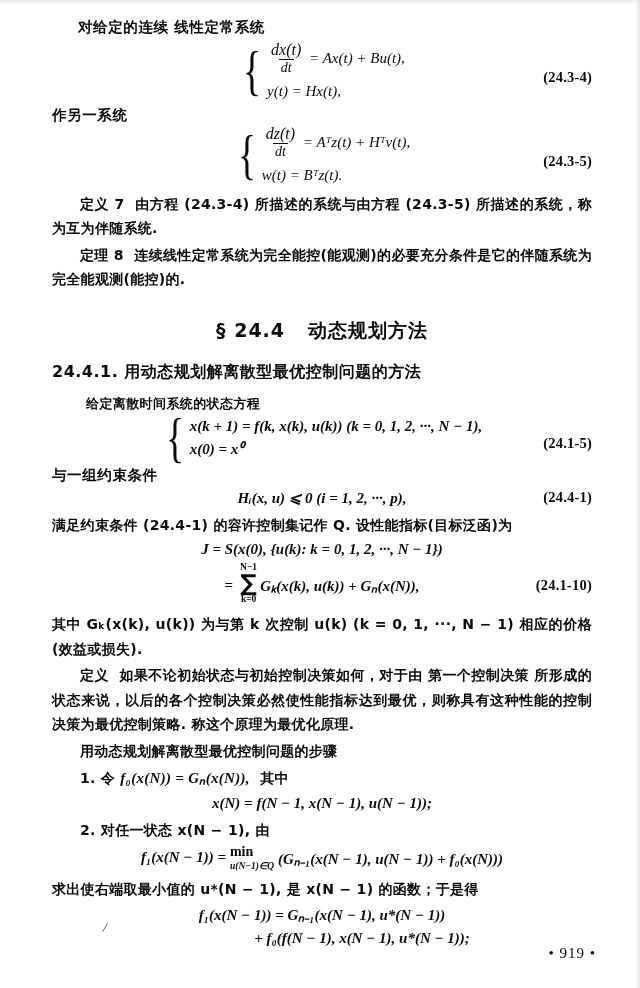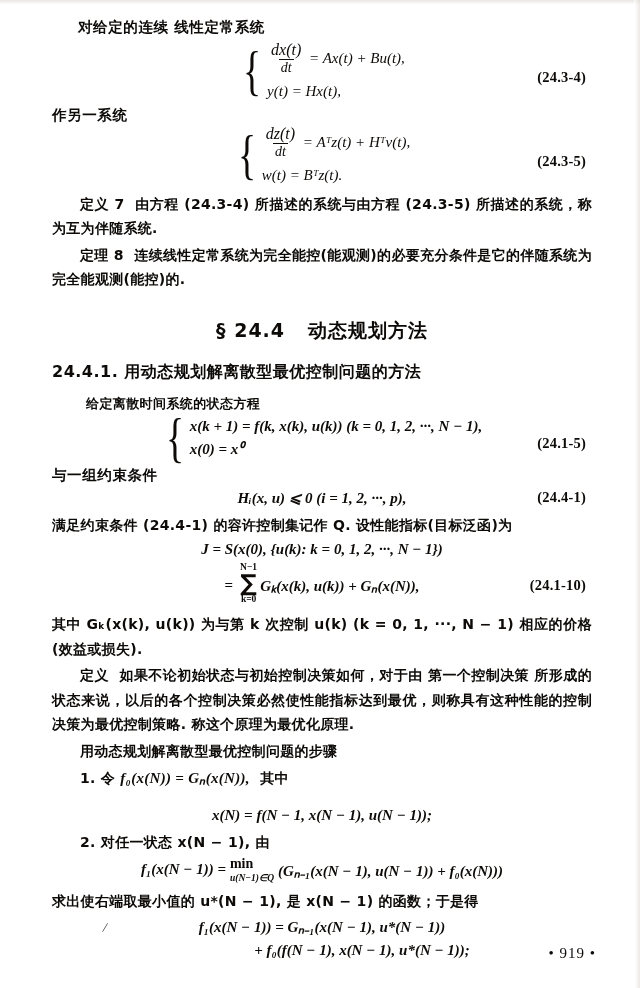--- a/index.html
+++ b/index.html
@@ -60,21 +60,21 @@
   
   .eqrow {
     display: flex;
     align-items: center;
     justify-content: center;
     position: relative;
     margin: 6px 0;
   }
   .eqnum {
     position: absolute;
-    right: 6px;
+    right: 0;
     font-family: "Liberation Serif", serif;
     font-size: 14.5px;
     font-weight: 700;
     font-style: normal;
     letter-spacing: 0.2px;
   }
   .brace {
     font-size: 54px;
     line-height: 0.8;
     font-family: "Liberation Serif", serif;
@@ -288,21 +288,21 @@
 
     <div class="para indent2" style="margin-top:2px;">
       <span class="bold-term">定义</span>&nbsp;&nbsp;<span>如果不论初始状态与初始控制决策如何，对于由 第一个控制决策 所形成的状态来说，以后的各个控制决策必然使性能指标达到最优，则称具有这种性能的控制决策为最优控制策略. 称这个原理为最优化原理.</span>
     </div>
 
     <div class="para indent2" style="margin-top:2px;">用动态规划解离散型最优控制问题的步骤</div>
 
     <div class="para indent2" style="margin-top:2px;">
       <span>1. 令</span>&nbsp;<span class="mathb">f₀(x(N)) = Gₙ(x(N)),</span>&nbsp;&nbsp;<span>其中</span>
     </div>
-    <div class="eqrow" style="margin-top:15px;">
+    <div class="eqrow" style="margin-top:3px;">
       <span class="mathb">x(N) = f(N − 1, x(N − 1), u(N − 1));</span>
     </div>
 
     <div class="para indent2" style="margin-top:2px;">2. 对任一状态  x(N − 1), 由</div>
     <div class="eqrow" style="margin-top:2px; justify-content:center;">
       <span class="mathb" style="display:inline-flex;align-items:center;">
         <span>f₁(x(N − 1)) =</span>
         <span class="minbox">
           <span class="mtop">min</span>
           <span class="mbot">u(N−1)∈Q</span>

